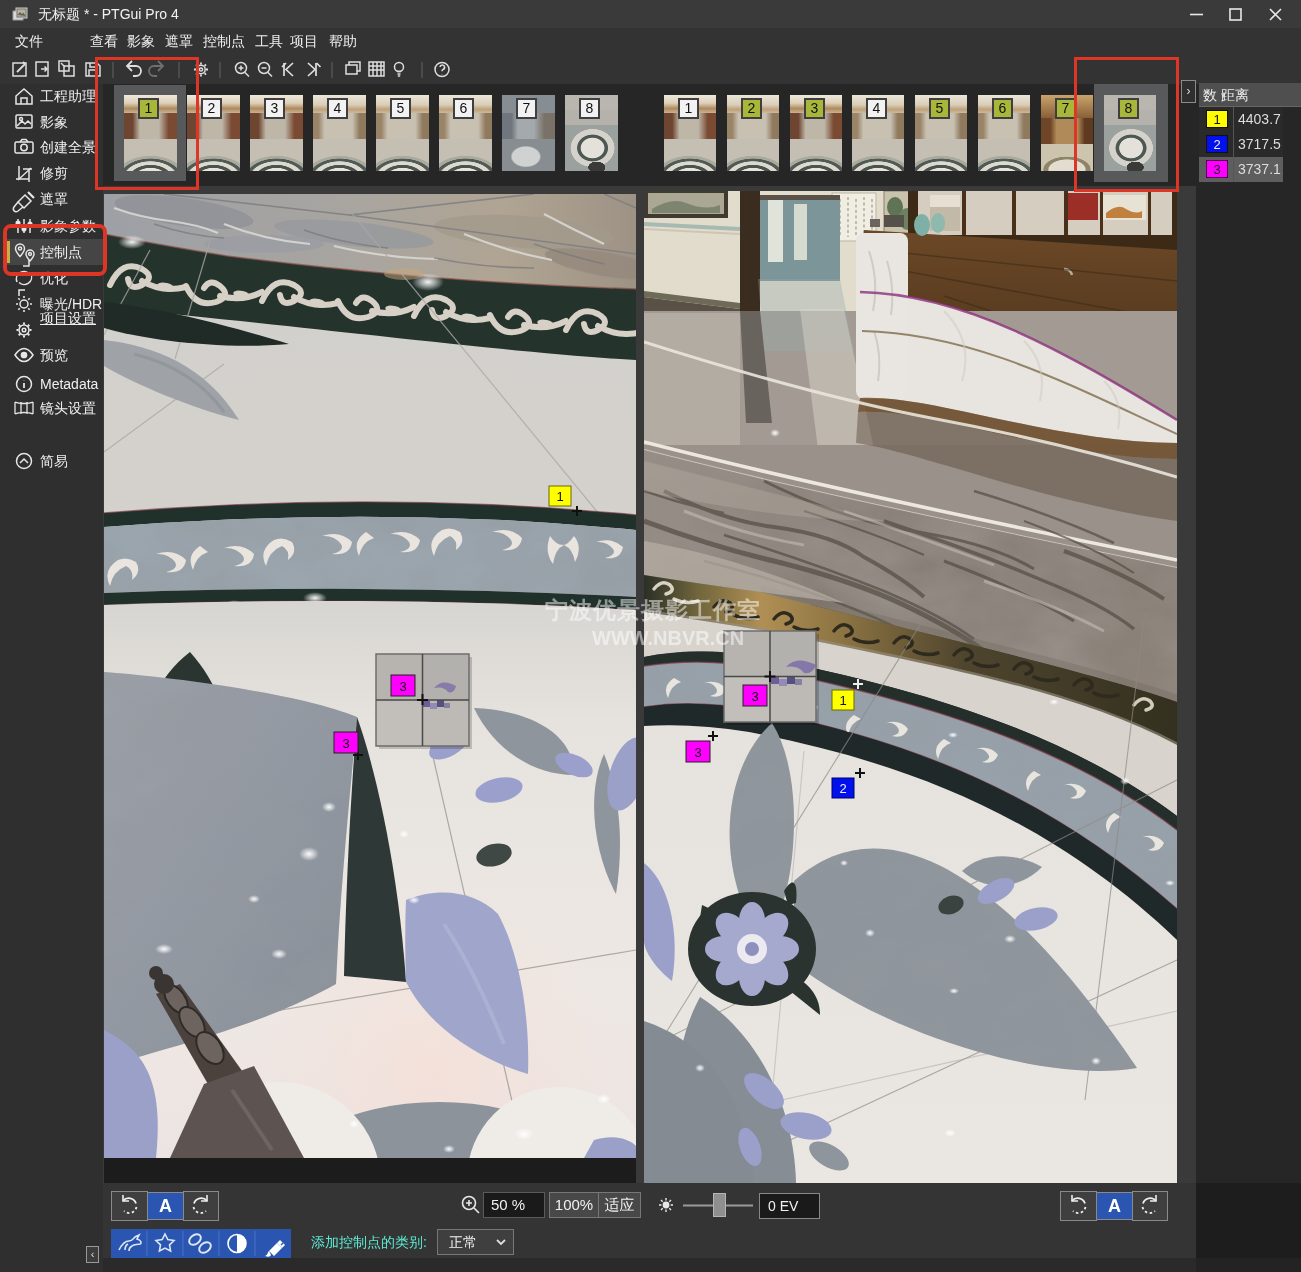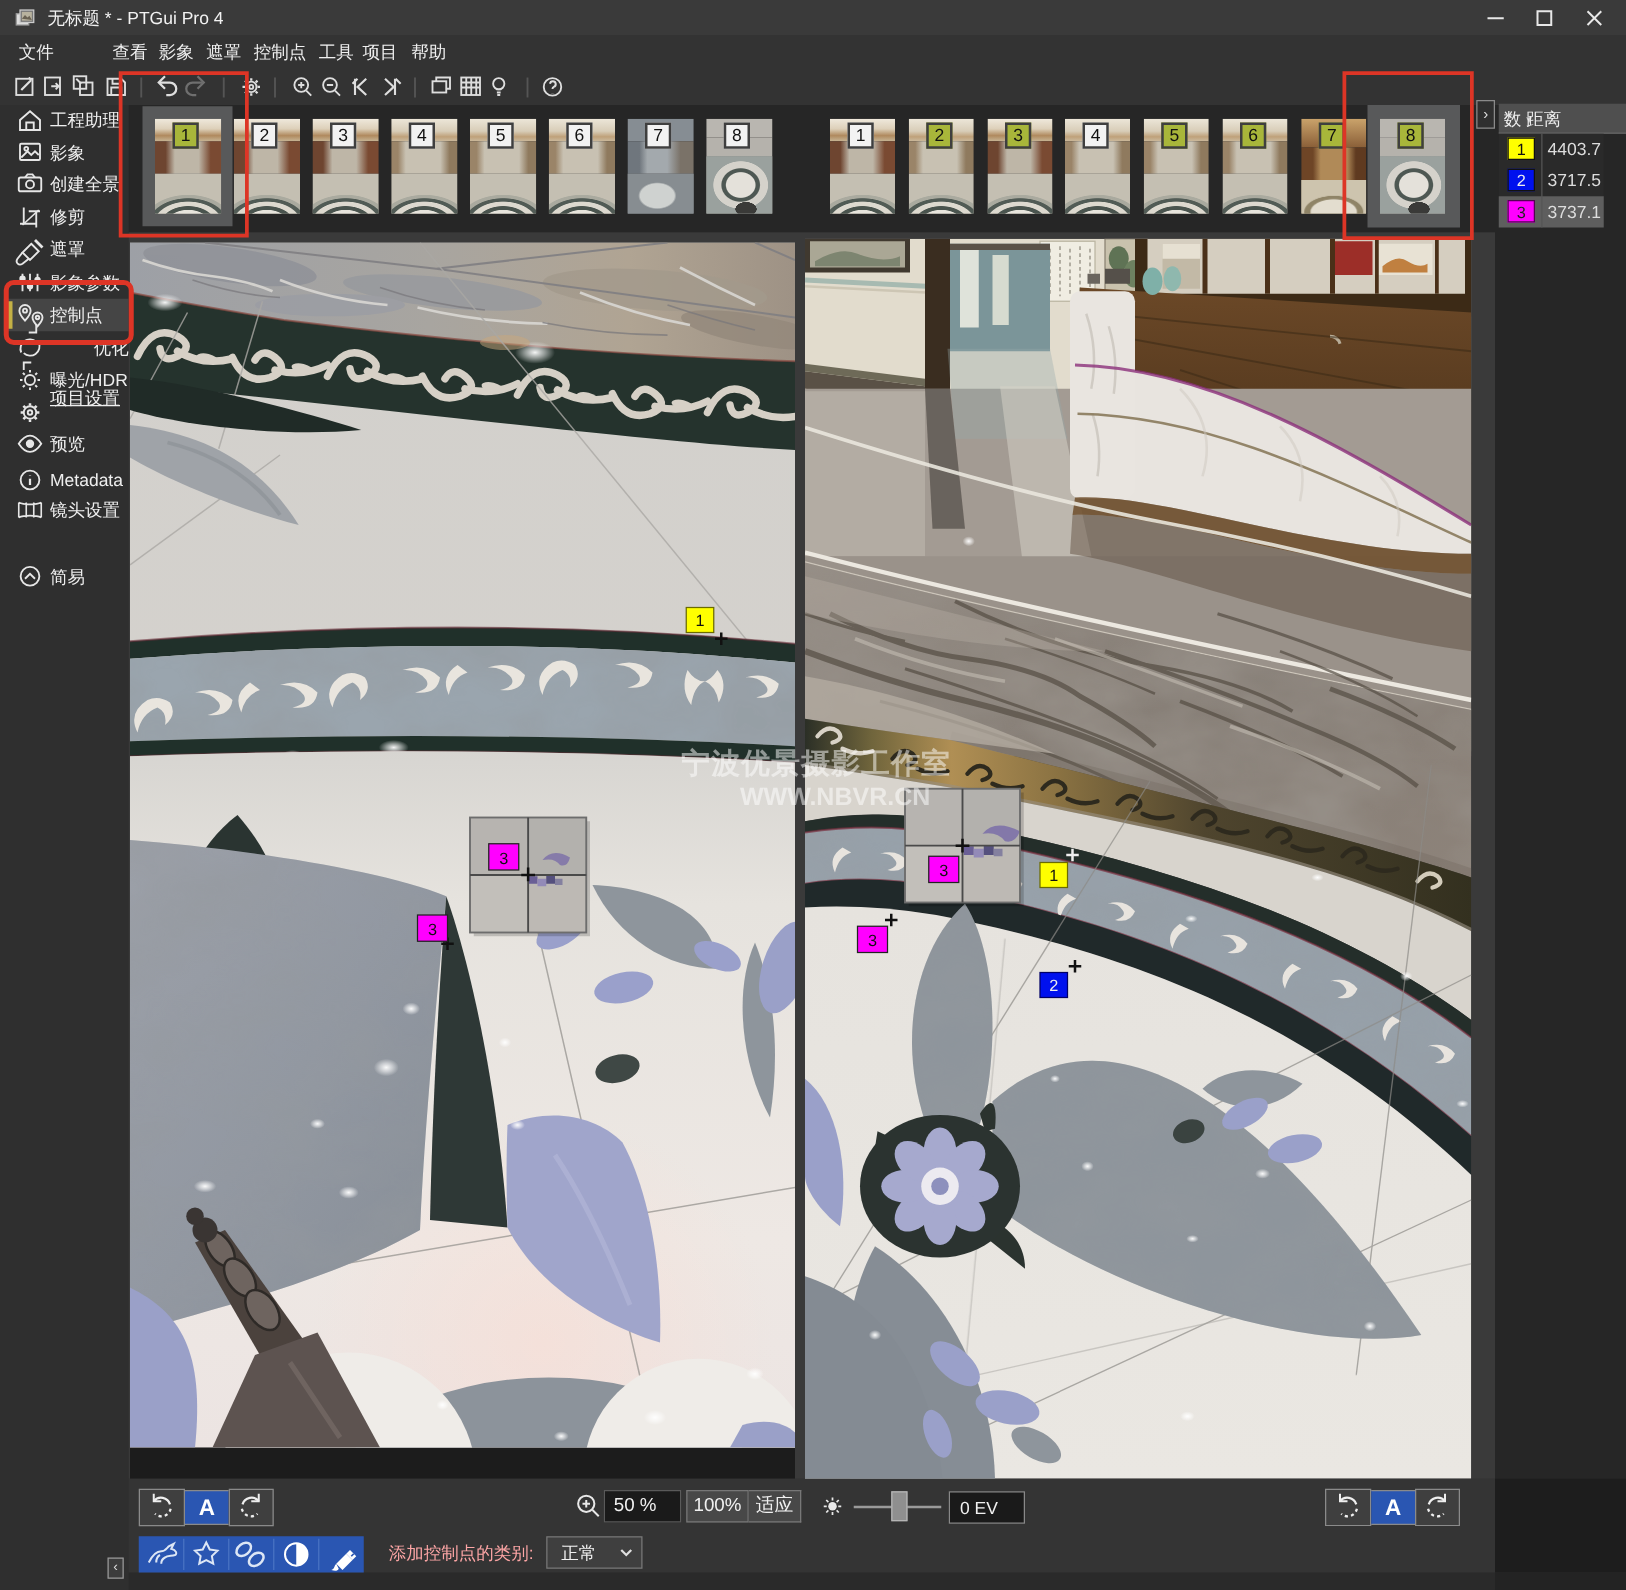--- a/index.html
+++ b/index.html
@@ -182,21 +182,21 @@
       <path d="M20 379 l4-4 4 4"></path>
  </g>
 </svg>
 <div class="mi ab" style="left:40px;top:88px;font-family:Liberation Mono, monospace;">工程助理</div>
 <div class="mi ab" style="left:40px;top:114px;">影象</div>
 <div class="mi ab" style="left:40px;top:139px;">创建全景</div>
 <div class="mi ab" style="left:40px;top:165px;">修剪</div>
 <div class="mi ab" style="left:40px;top:191px;">遮罩</div>
 <div class="mi ab" style="left:40px;top:218px;">影象参数</div>
 <div class="mi ab" style="left:40px;top:244px;">控制点</div>
-<div class="mi ab" style="left:40px;top:270px;margin-left:35px;">优化</div>
+<div class="mi ab" style="left:40px;top:270px;">优化</div>
 <div class="mi ab" style="left:40px;top:296px;">曝光/HDR</div>
 <div class="mi ab" style="left:40px;top:310px;text-decoration:underline;">项目设置</div>
 <div class="mi ab" style="left:40px;top:347px;">预览</div>
 <div class="mi ab" style="left:40px;top:376px;">Metadata</div>
 <div class="mi ab" style="left:40px;top:400px;">镜头设置</div>
 <div class="mi ab" style="left:40px;top:453px;">简易</div>
 
 <div class="ab" style="left:103px;top:84px;width:1093px;height:102px;background:#262626;"></div>
 <div class="ab" style="left:114px;top:85px;width:72px;height:96px;background:#58595a;"></div>
 <div class="ab" style="left:1094px;top:84px;width:74px;height:98px;background:#58595a;"></div>
@@ -830,21 +830,21 @@
 
   <circle cx="126" cy="14.5" r="9" stroke="#fff" stroke-width="1.6"></circle>
       <path d="M126 5.5 a9 9 0 0 1 0 18 z" fill="#fff" stroke="none"></path>
 
   <path d="M158 22 l8-8 5 5 -8 8 z" fill="#fff" stroke="none"></path>
       <path d="M166 14 l3-3 5 5 -3 3 z" fill="#fff" stroke="none"></path>
       <path d="M158 22 c-2 2-1 4-4 5 c3 1 5 1 6-1 z" fill="#fff" stroke="none"></path>
       <path d="M170 16 l2-2" stroke="#2a56b2"></path>
  </g>
 </svg>
-<div class="ab" style="left:311px;top:1234px;font-size:14px;color:#fca5a5;">添加控制点的类别:</div>
+<div class="ab" style="left:311px;top:1234px;font-size:14px;color:#5eead4;">添加控制点的类别:</div>
 <div class="ab btn" style="left:437px;top:1229px;width:77px;height:26px;border-color:#777;"></div>
 <div class="ab" style="left:449px;top:1234px;font-size:14px;color:#f0f0f0;">正常</div>
 <svg class="ab" style="left:495px;top:1238px;" width="12" height="8" viewBox="0 0 12 8">
     <path d="M2 2 l4 4 4-4" stroke="#ddd" stroke-width="1.8" fill="none"></path>
   </svg>
 
 <svg class="ab" style="left:459px;top:1193px;" width="24" height="24" viewBox="0 0 24 24">
  <circle cx="10" cy="10" r="6.5" fill="none" stroke="#e8e8e8" stroke-width="1.6"></circle>
  <path d="M15 15 l5 5 M7 10 h6 M10 7 v6" stroke="#e8e8e8" stroke-width="1.6"></path>
 </svg>

